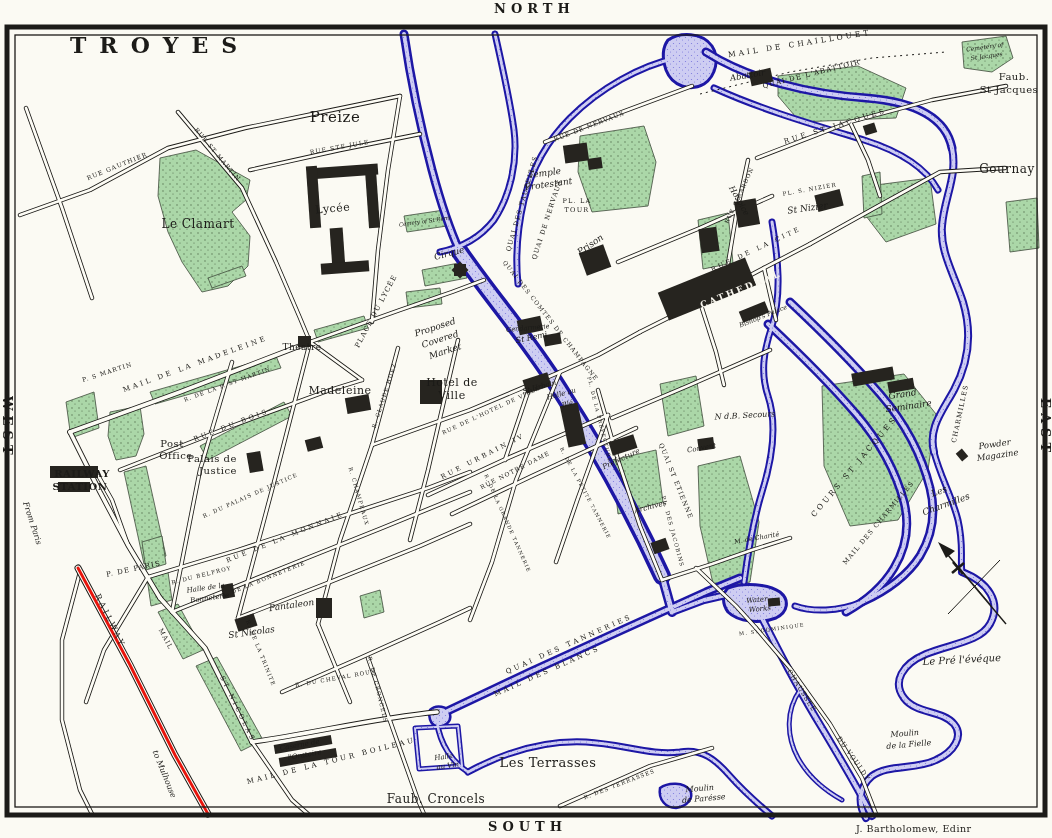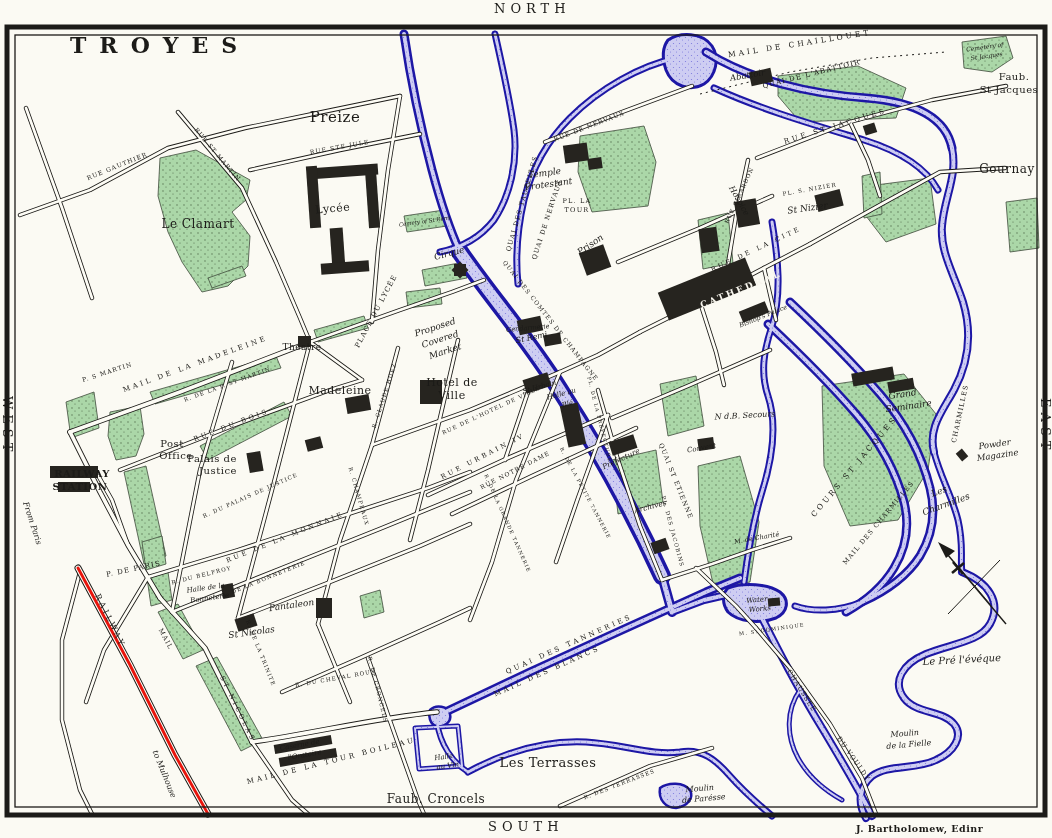--- a/index.html
+++ b/index.html
@@ -2,26 +2,26 @@
 <html><head>
 <meta charset="utf-8">
 <style>
   html,body{margin:0;padding:0;background:#d8d6cd;}
   .map-wrap{
     position:relative;width:1052px;height:838px;background:#fbfaf3;
     font-family:"DejaVu Serif",serif;color:#1c1b18;overflow:hidden;
     margin:0 auto;
   }
   svg{position:absolute;left:0;top:0;}
-  .overlay{position:absolute;white-space:nowrap;font-weight:bold;}
+  .overlay{position:absolute;white-space:nowrap;}
   .map-title{
     left:70px;top:32px;font-size:22px;font-weight:bold;letter-spacing:13px;
     font-family:"DejaVu Serif",serif;
   }
-  .compass{font-size:13px;font-weight:normal;letter-spacing:5px;font-family:"DejaVu Serif",serif;}
+  .compass{font-size:13px;font-weight:bold;letter-spacing:5px;font-family:"DejaVu Serif",serif;}
   .c-north{left:494px;top:1px;}
   .c-south{left:488px;top:819px;}
   .vlab{writing-mode:vertical-rl;letter-spacing:5px;}
   .c-west{left:0px;top:396px;}
   .c-east{left:1038px;top:398px;}
   .attr{left:856px;top:823px;font-size:9.5px;letter-spacing:0.5px;}
 </style>
 </head>
 <body>
 

